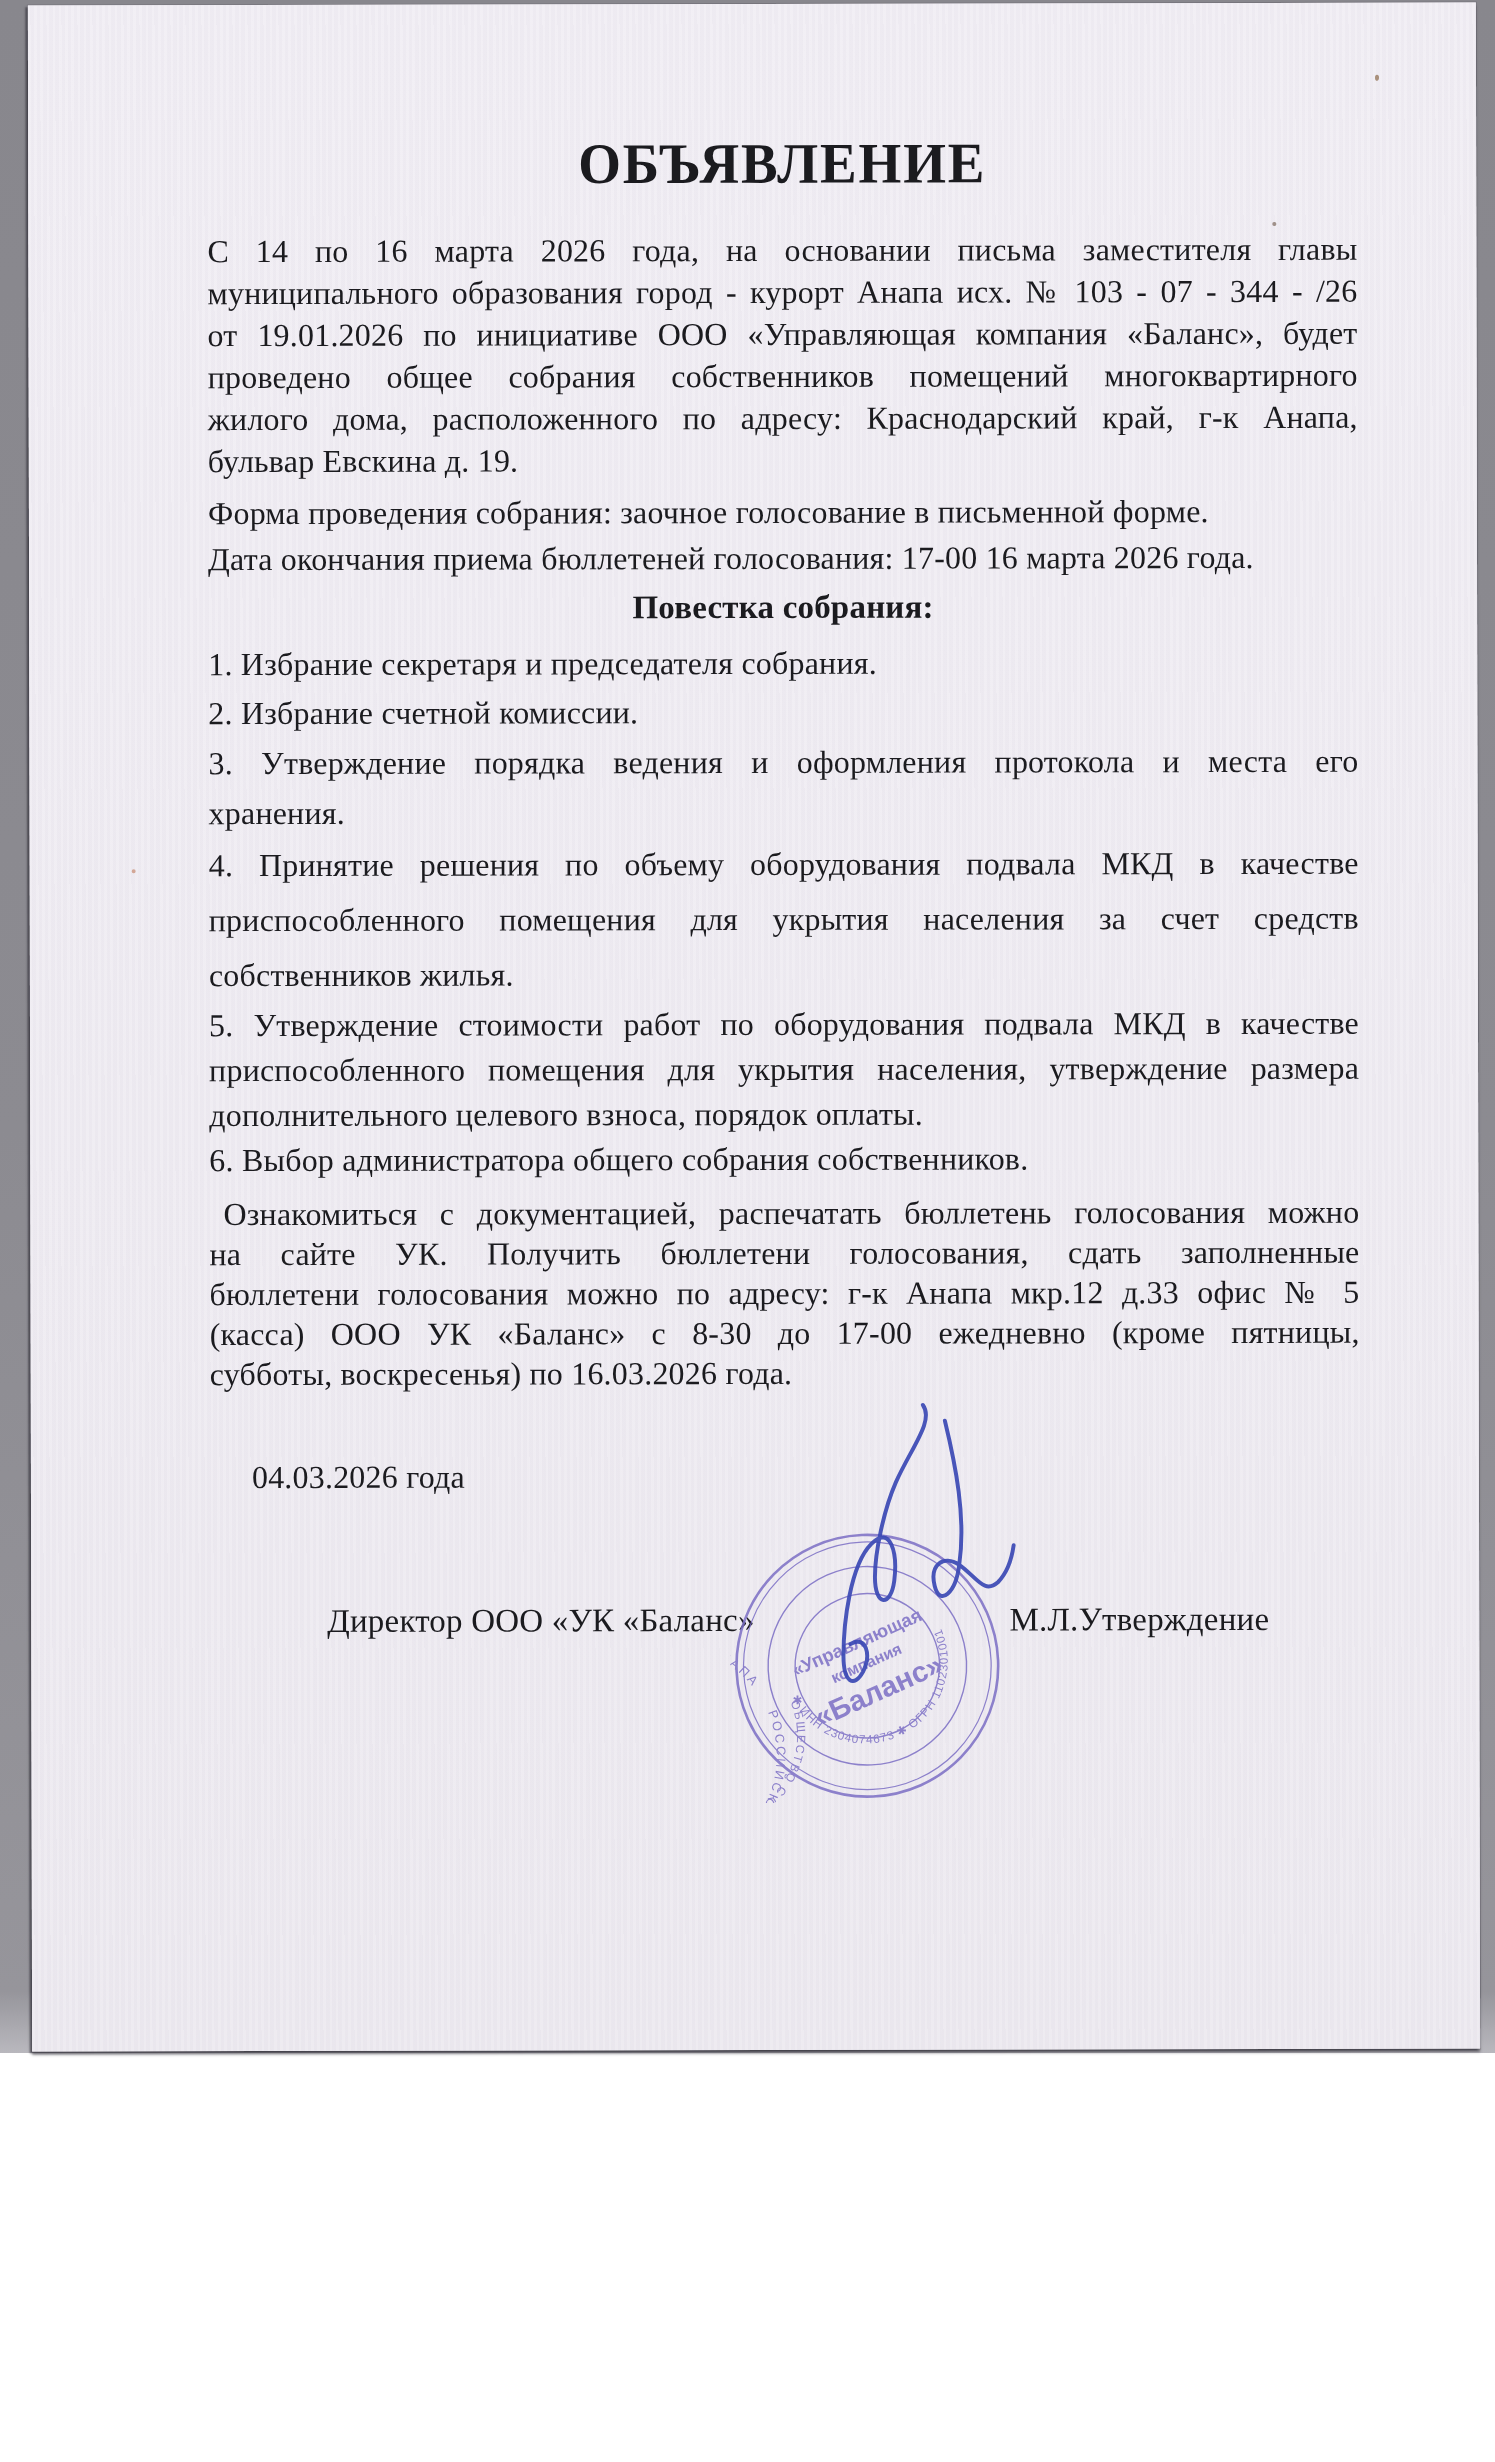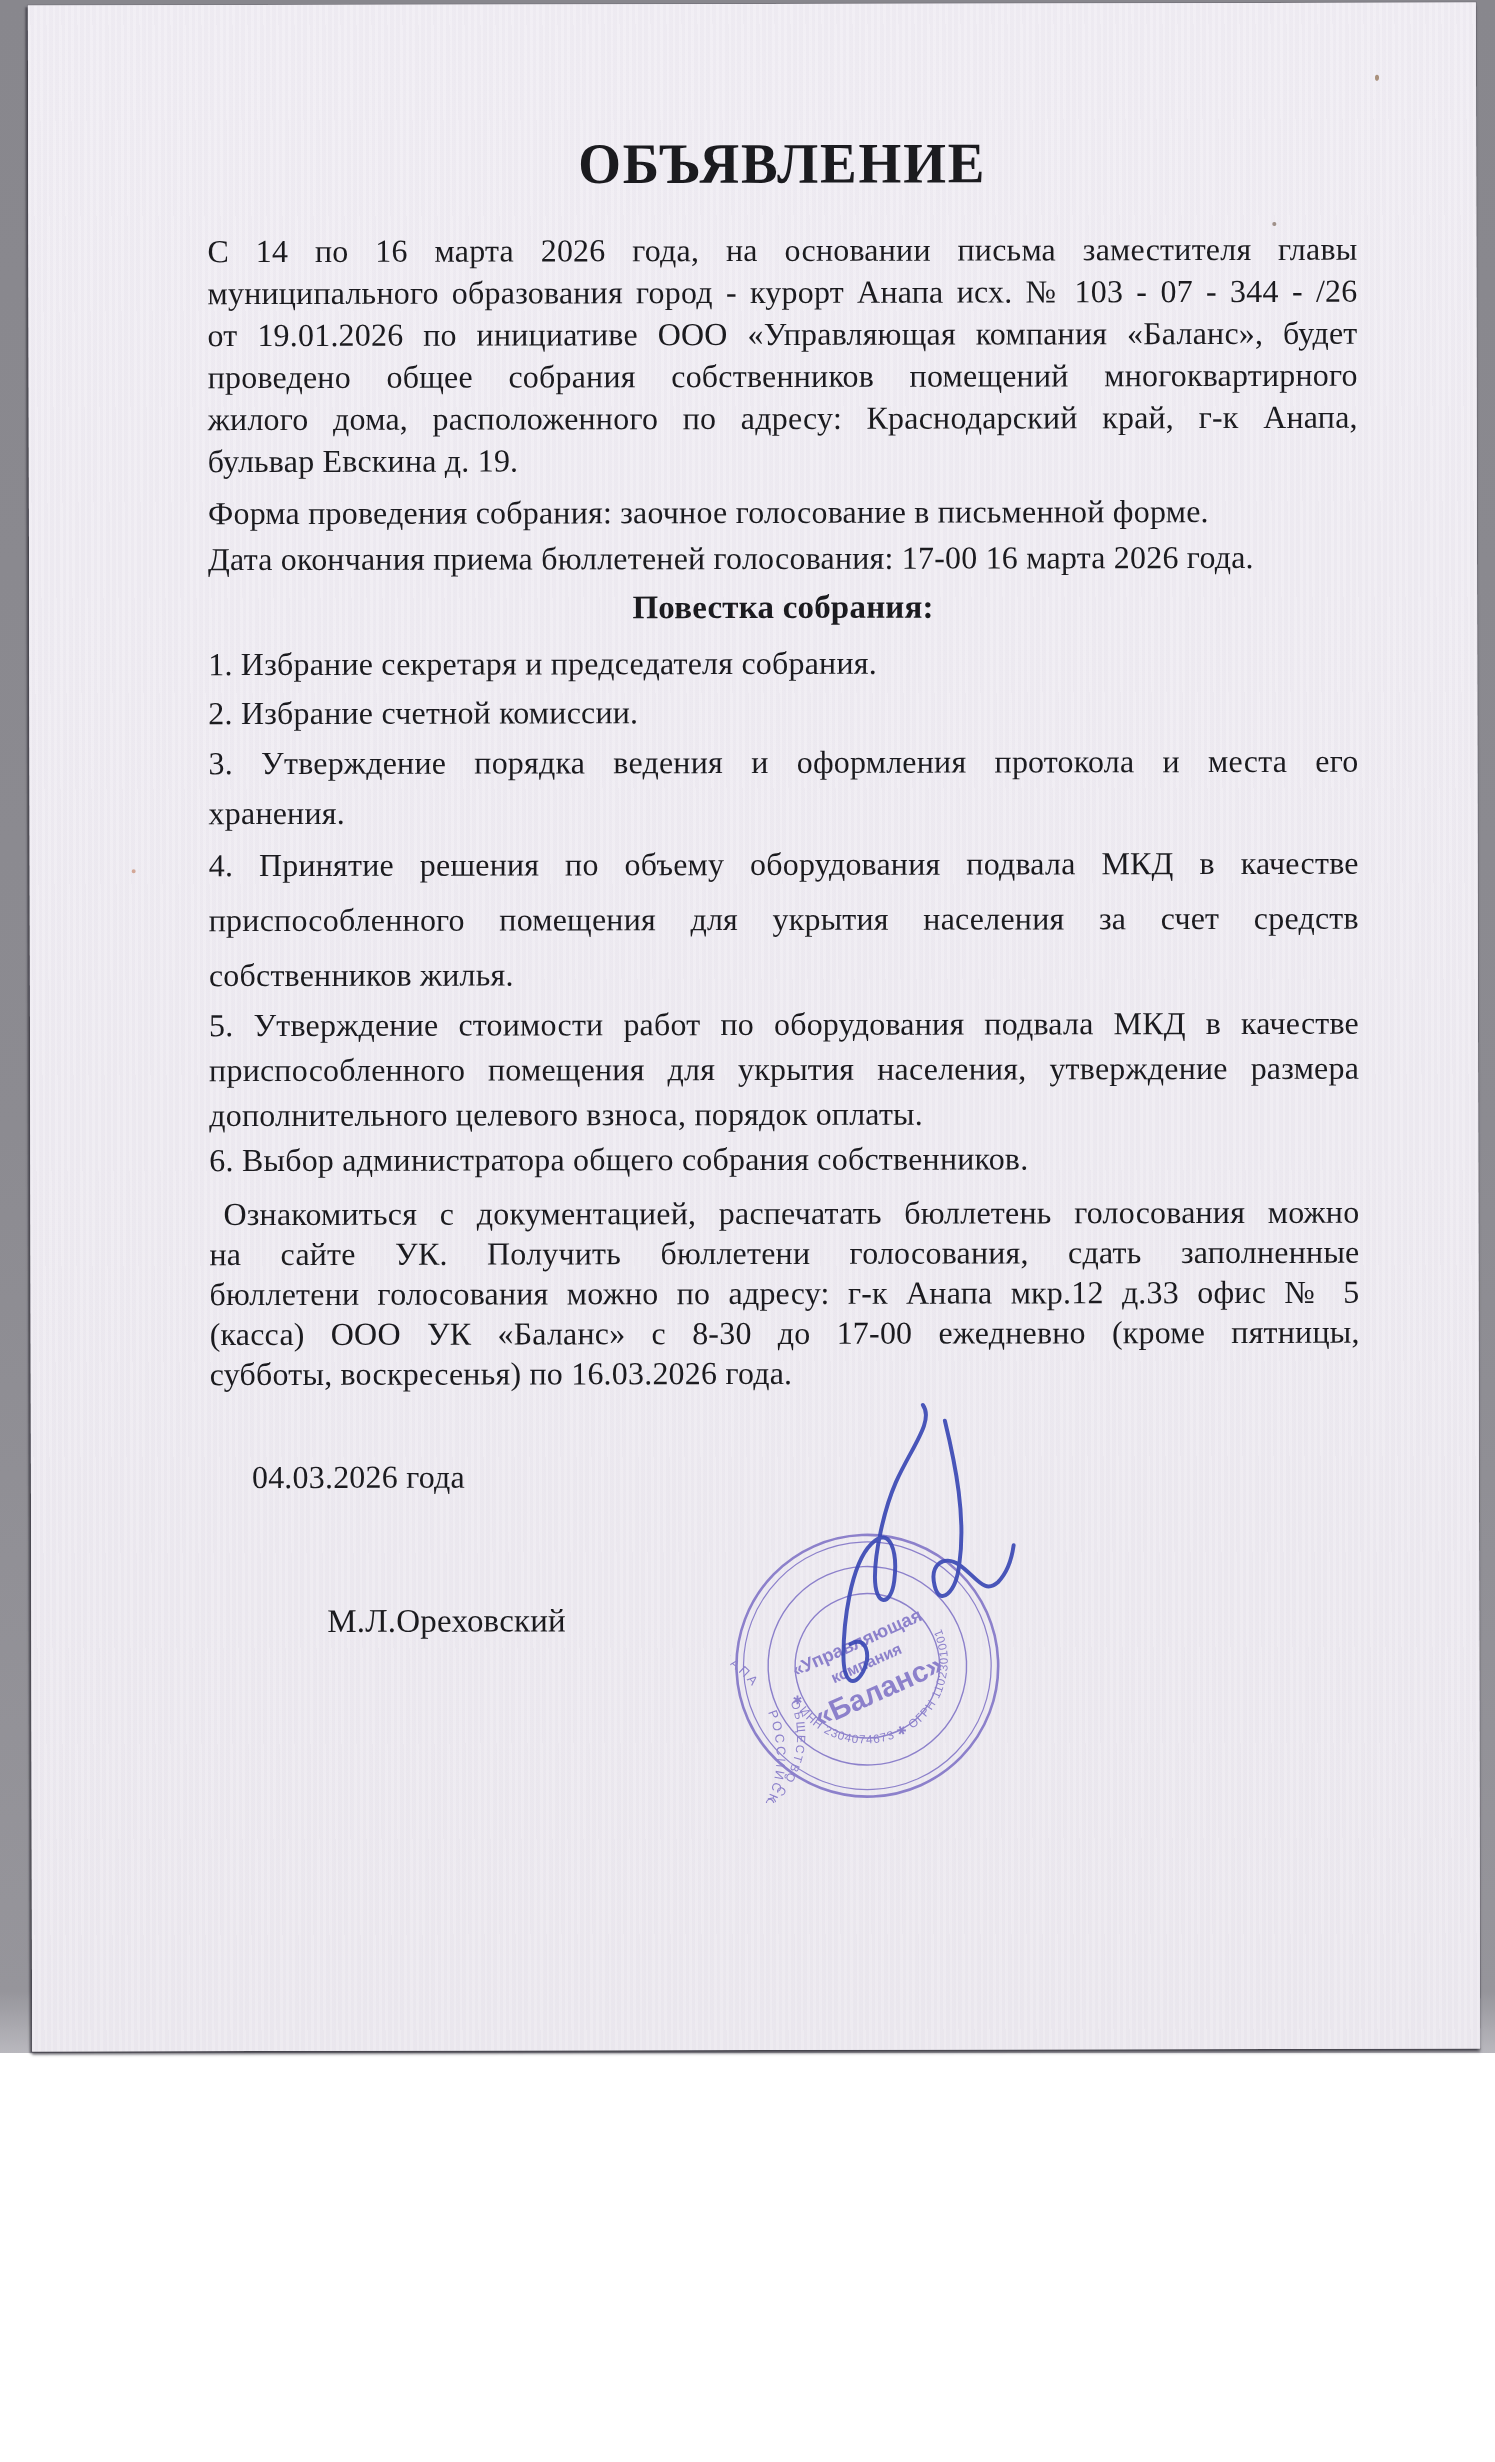--- a/index.html
+++ b/index.html
@@ -115,21 +115,22 @@
       <div class="ln jline">Ознакомиться с документацией, распечатать бюллетень голосования можно</div>
       <div class="ln jline">на сайте УК. Получить бюллетени голосования, сдать заполненные</div>
       <div class="ln jline">бюллетени голосования можно по адресу: г-к Анапа мкр.12 д.33 офис № 5</div>
       <div class="ln jline">(касса) ООО УК «Баланс» с 8-30 до 17-00 ежедневно (кроме пятницы,</div>
       <div class="ln">субботы, воскресенья) по 16.03.2026 года.</div>
     </div>
 
     <div class="doc-date">04.03.2026 года</div>
 
     <div class="sig-row">
-      <span>М.Л.Ореховский</span>
+      <span>Директор ООО «УК «Баланс»</span>
+      <span>М.Л.Утверждение</span>
     </div>
   </div>
 
   <div class="stamp-wrap">
     <svg width="274" height="274" viewBox="0 0 312 312">
       <defs>
         <path id="outerTextPath" d="M 31 156 A 125 125 0 1 1 31 155.9" fill="none"></path>
         <path id="middleTextPath" d="M 59 156 A 97 97 0 1 1 59 155.9" fill="none"></path>
         <path id="innerBottomPath" d="M 62 150 A 94 94 0 1 0 250 150" fill="none"></path>
       </defs>

